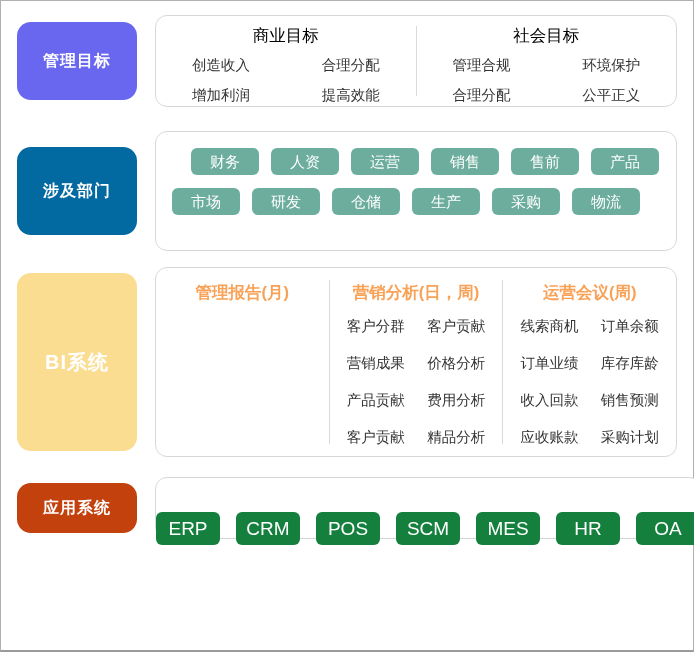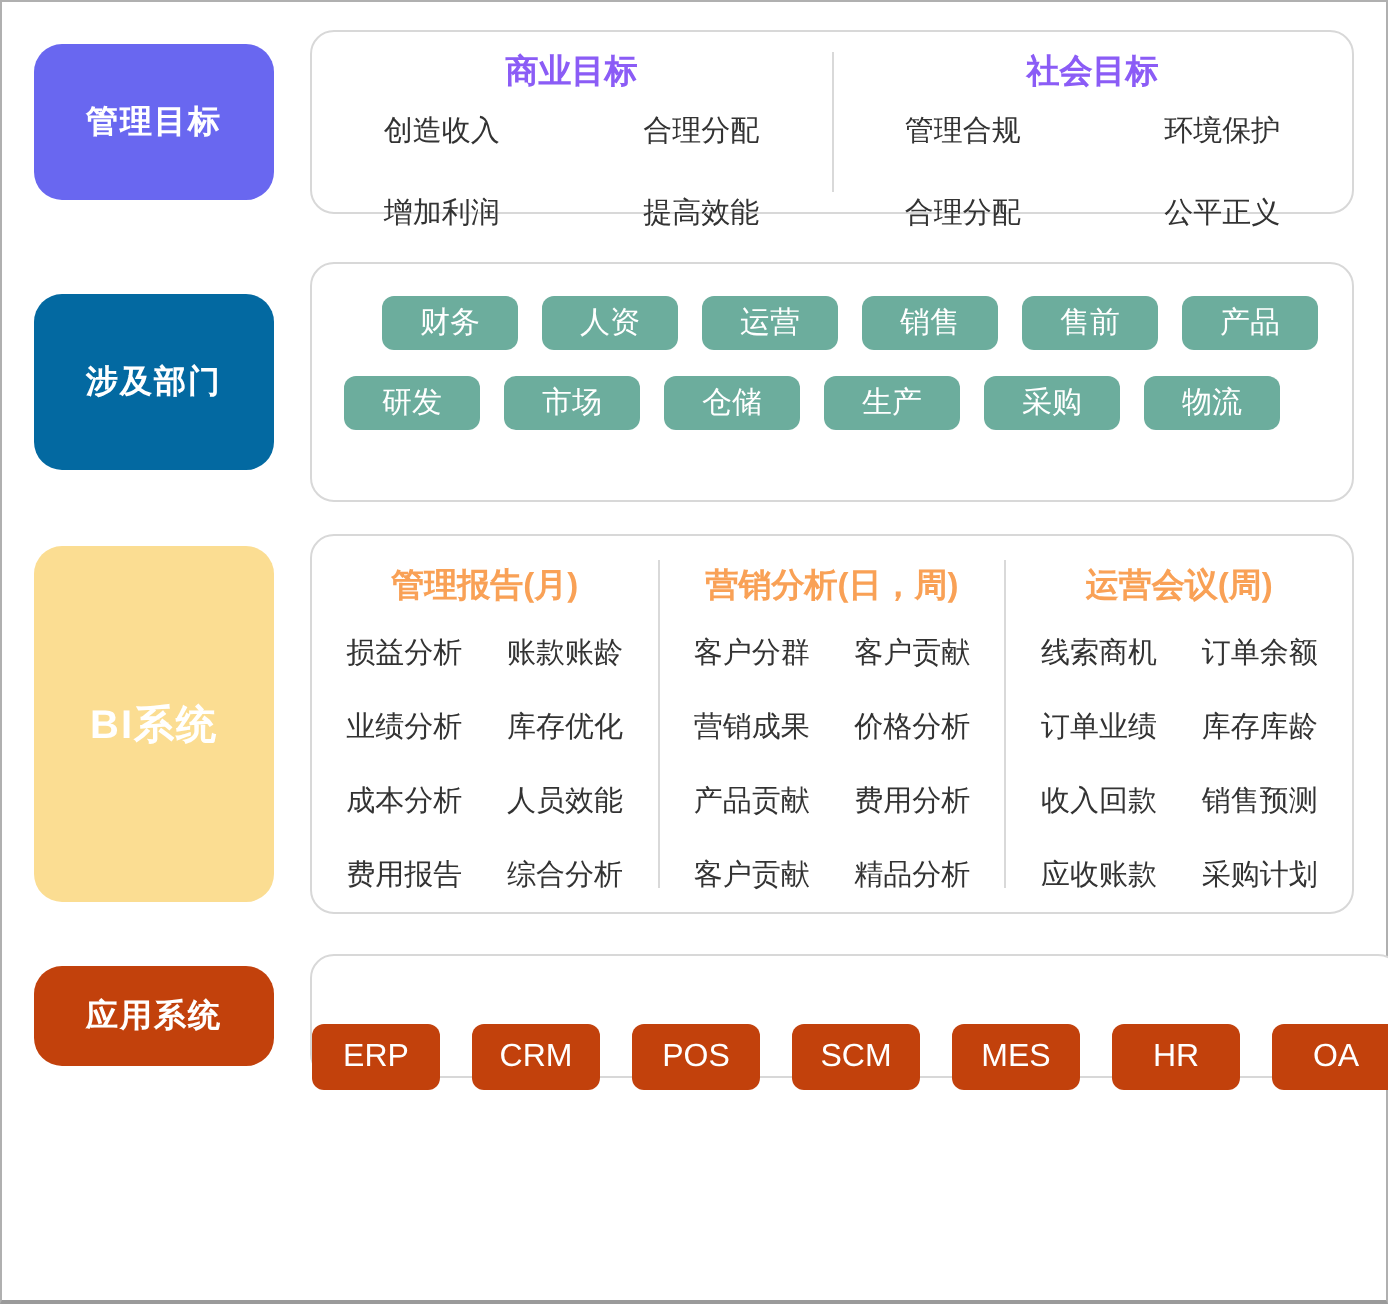--- a/index.html
+++ b/index.html
@@ -18,24 +18,24 @@
   }
   .panel {
     flex:1; margin-left:18px; box-sizing:border-box;
     border:1px solid #d8d8d8; border-radius:12px; background:#ffffff;
   }
   
   .row-goals { margin-bottom:24px; }
   .row-goals .side-label { height:78px; background:#6967f0; }
   .panel-goals { height:92px; display:flex; }
   .goal-group { flex:1; padding-top:9px; }
-  .goal-title { text-align:center; font-size:16.5px; font-weight:bold; color:#8b5cf6; }
+  .goal-title { text-align:center; font-size:16.5px; font-weight:normal; color:#000000; }
   .goal-grid {
     display:grid; grid-template-columns:1fr 1fr; justify-items:center;
-    margin-top:9px; row-gap:22px; font-size:14.5px; color:#333333;text-align:right;
+    margin-top:9px; row-gap:11px; font-size:14.5px; color:#333333;text-align:right;
   }
   .v-divider { width:1px; background:#d9d9d9; margin:10px 0; }
   
   .row-depts { margin-bottom:16px; }
   .row-depts .side-label { height:88px; background:#0369a1; }
   .panel-depts { height:120px; padding-top:16px; box-sizing:border-box; }
   .tag-row { display:flex; justify-content:center; gap:12px; position:relative; }
   .tag-row-1 { left:9px; }
   .tag-row-2 { left:-10px; margin-top:13px; }
   .dept-tag {
@@ -57,21 +57,21 @@
   .bi-grid {
     display:grid; grid-template-columns:1fr 1fr; justify-items:center;
     margin-top:13px; row-gap:18px; font-size:14.5px; color:#333333; padding:0 6px;
   }
   .panel-bi .v-divider { margin:12px 0; }
   
   .row-apps .side-label { height:50px; background:#c2410c; }
   .panel-apps { height:62px; display:flex; align-items:center; justify-content:center; gap:16px; }
   .app-btn {
     min-width:64px; padding:0 6px; height:33px; line-height:33px; text-align:center;
-    background:#c2410c; color:#ffffff; border-radius:6px; font-size:16px; box-sizing:border-box;margin-top:40px;
+    background:#15803d; color:#ffffff; border-radius:6px; font-size:19px; box-sizing:border-box;margin-top:40px;
   }
 </style>
 </head>
 <body>
 
 <div class="page">
 
   <div class="row row-goals">
     <div class="side-label">管理目标</div>
     <div class="panel panel-goals">
@@ -102,46 +102,36 @@
     <div class="panel panel-depts">
       <div class="tag-row tag-row-1">
         <span class="dept-tag">财务</span>
         <span class="dept-tag">人资</span>
         <span class="dept-tag">运营</span>
         <span class="dept-tag">销售</span>
         <span class="dept-tag">售前</span>
         <span class="dept-tag">产品</span>
       </div>
       <div class="tag-row tag-row-2">
+        <span class="dept-tag">市场</span>
         <span class="dept-tag">研发</span>
-        <span class="dept-tag">市场</span>
         <span class="dept-tag">仓储</span>
         <span class="dept-tag">生产</span>
         <span class="dept-tag">采购</span>
         <span class="dept-tag">物流</span>
       </div>
     </div>
   </div>
 
 
   <div class="row row-bi">
     <div class="side-label">BI系统</div>
     <div class="panel panel-bi">
       <div class="bi-group">
         <div class="bi-title">管理报告(月)</div>
-        <div class="bi-grid">
-          <span>损益分析</span>
-          <span>账款账龄</span>
-          <span>业绩分析</span>
-          <span>库存优化</span>
-          <span>成本分析</span>
-          <span>人员效能</span>
-          <span>费用报告</span>
-          <span>综合分析</span>
-        </div>
       </div>
       <div class="v-divider"></div>
       <div class="bi-group">
         <div class="bi-title">营销分析(日，周)</div>
         <div class="bi-grid">
           <span>客户分群</span>
           <span>客户贡献</span>
           <span>营销成果</span>
           <span>价格分析</span>
           <span>产品贡献</span>

